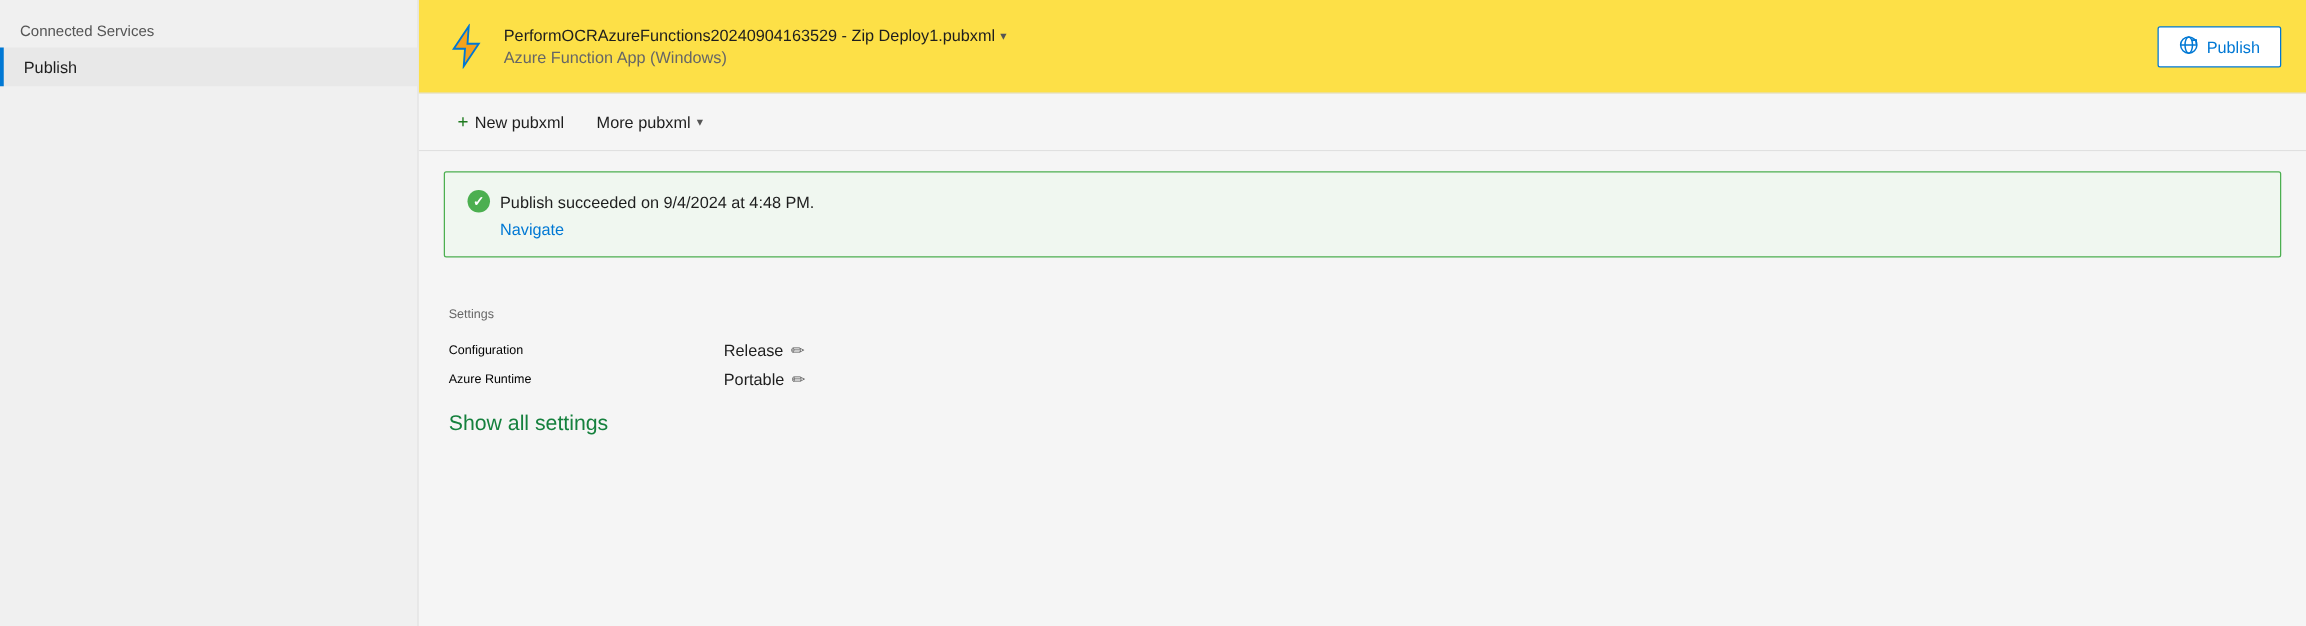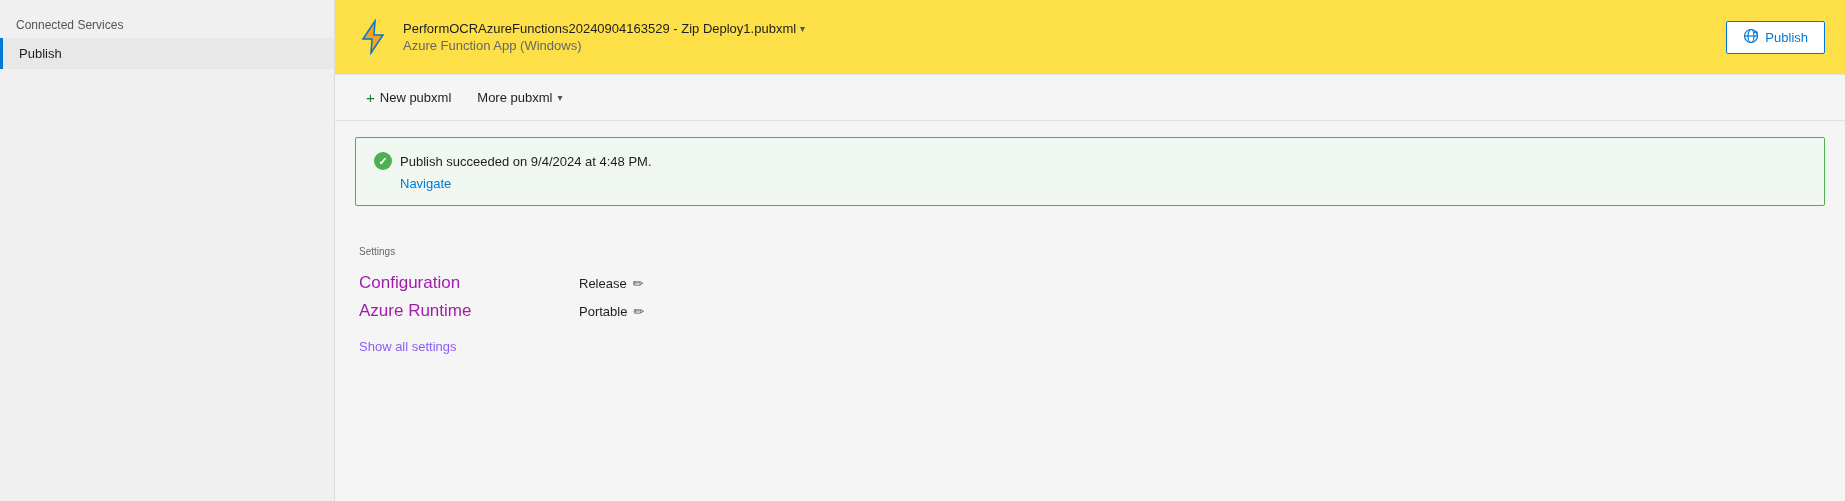--- a/index.html
+++ b/index.html
@@ -199,38 +199,38 @@
       margin-bottom: 12px;
       font-weight: 400;
     }
     .settings-row {
       display: flex;
       align-items: center;
       padding: 4px 0;
     }
     .settings-label {
       width: 220px;
-      font-size: 17px;
-      color: #a21caf;
+      font-size: 10px;
+      color: #000000;
     }
     .settings-value {
       display: flex;
       align-items: flex-start;
       gap: 6px;
       font-size: 13px;
       color: #1e1e1e;
     }
     .edit-icon {
       cursor: pointer;
       color: #555;
       font-size: 13px;
     }
     .show-all-link {
-      font-size: 13px;
-      color: #8b5cf6;
+      font-size: 17px;
+      color: #15803d;
       cursor: pointer;
       text-decoration: none;
       margin-top: 14px;
       display: inline-block;
     }
   </style>
 </head>
 <body>
 
 <div class="sidebar">

